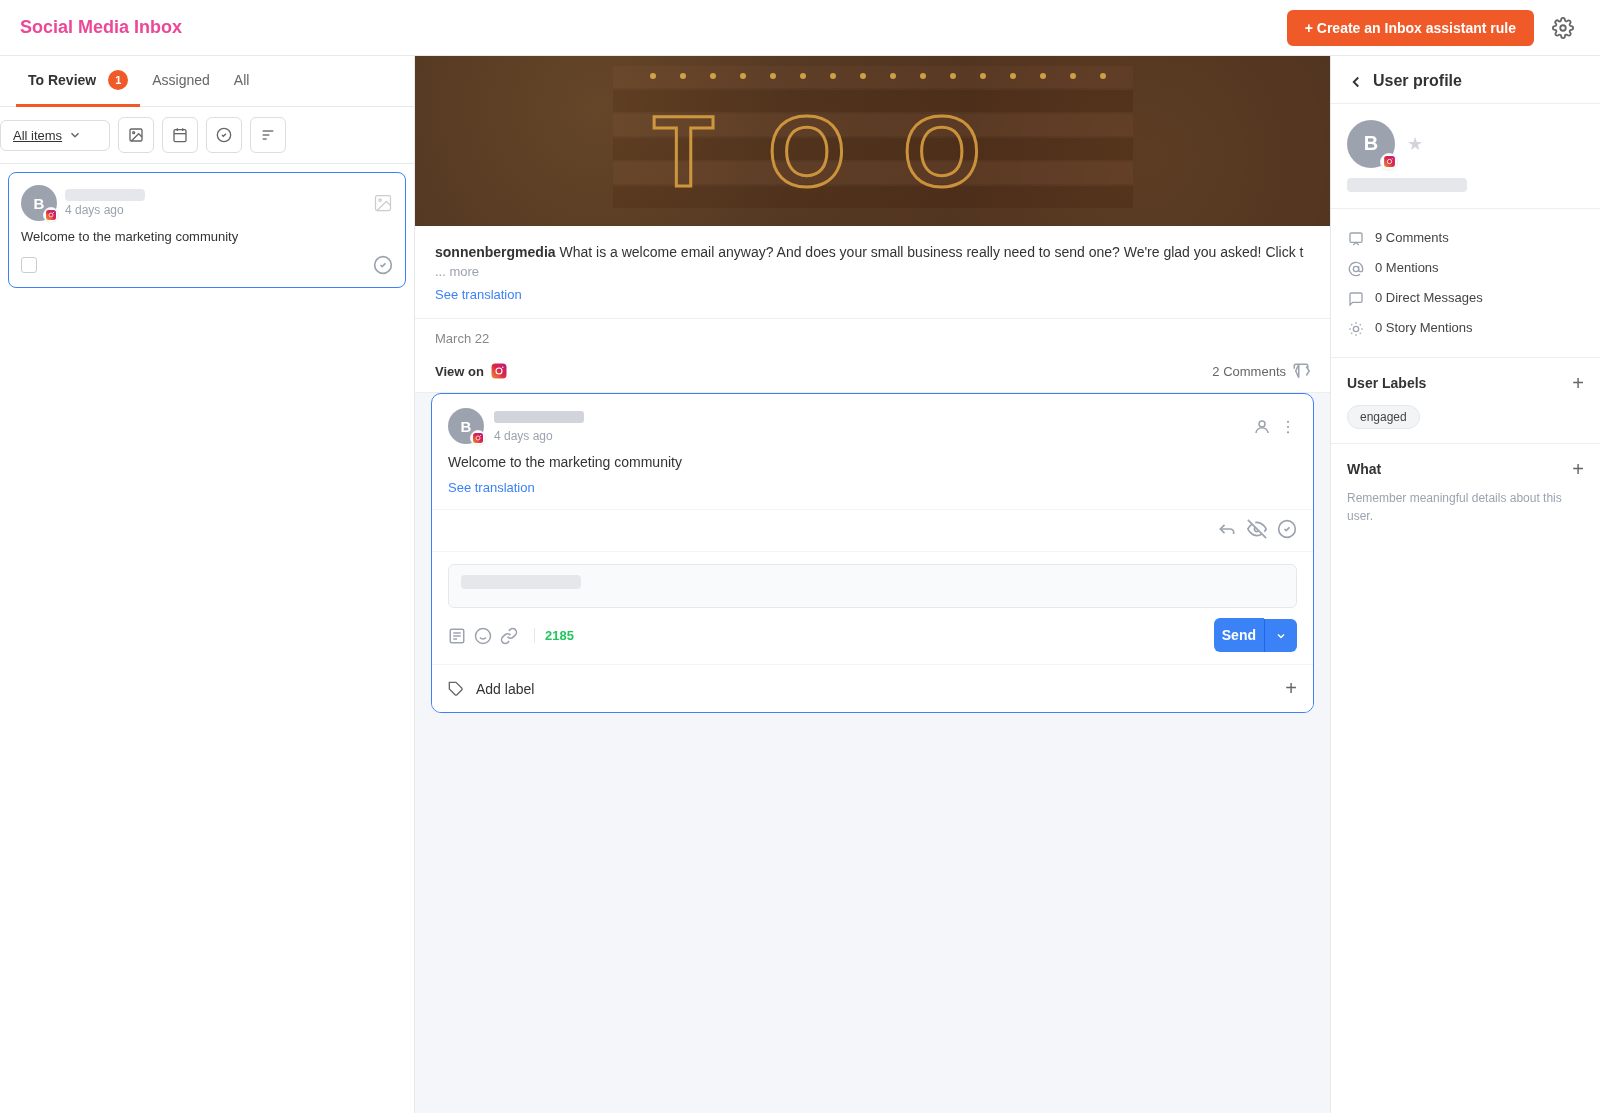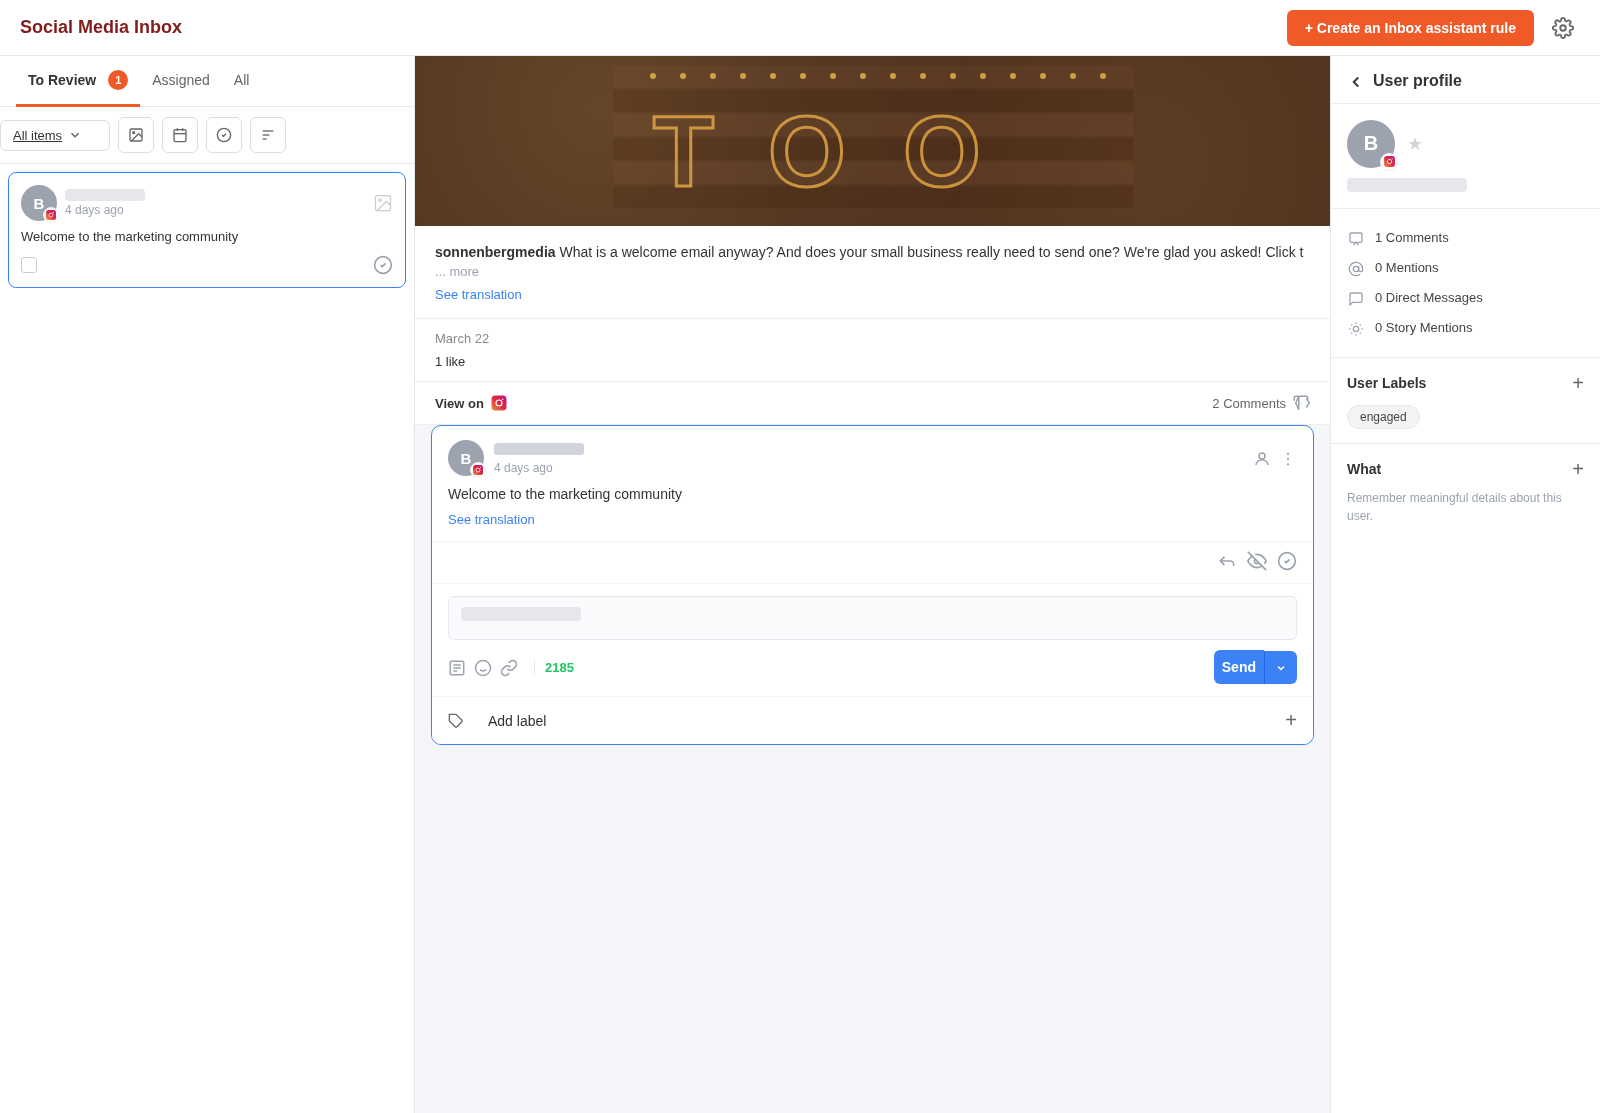--- a/index.html
+++ b/index.html
@@ -4,21 +4,21 @@
   <style>
     * { box-sizing: border-box; margin: 0; padding: 0; }
     body { font-family: -apple-system, BlinkMacSystemFont, 'Segoe UI', sans-serif; background: #f5f6fa; color: #333; font-size: 14px; }
 
     
     .header {
       display: flex; align-items: center; justify-content: space-between;
       background: #fff; padding: 0 20px; height: 56px;
       border-bottom: 1px solid #e8e8e8; position: fixed; top: 0; left: 0; right: 0; z-index: 100;
     }
-    .header-title { font-size: 18px; font-weight: 700; color: #7f1d1d; }
+    .header-title { font-size: 18px; font-weight: 700; color: #ec4899; }
     .header-actions { display: flex; align-items: center; gap: 12px; }
     .create-rule-btn {
       background: #f05a28; color: #fff; border: none; border-radius: 6px;
       padding: 10px 18px; font-size: 14px; font-weight: 600; cursor: pointer;
       display: flex; align-items: center; gap: 6px;
     }
     .settings-icon-btn { background: none; border: none; cursor: pointer; color: #666; padding: 6px; }
 
     
     .layout { display: flex; margin-top: 56px; height: calc(100vh - 56px); }
@@ -139,21 +139,21 @@
     .char-count { color: #22c55e; font-size: 13px; font-weight: 600; margin-left: 8px; border-left: 1px solid #e5e7eb; padding-left: 10px; }
     .send-btn-group { display: flex; align-items: center; margin-left: auto; }
     .send-btn { background: #3b82f6; color: #fff; border: none; border-radius: 6px 0 0 6px; padding: 9px 8px; font-size: 14px; font-weight: 600; cursor: pointer; }
     .send-dropdown-btn { background: #3b82f6; color: #fff; border: none; border-left: 1px solid #2563eb; border-radius: 0 6px 6px 0; padding: 9px 10px; cursor: pointer; }
 
     
     .add-label-row {
       display: flex; align-items: center; justify-content: space-between;
       padding: 12px 16px; border-top: 1px solid #f3f4f6; background: #fff;
     }
-    .add-label-left { display: flex; align-items: center; gap: 24px; font-size: 14px; color: #333; }
+    .add-label-left { display: flex; align-items: center; gap: 12px; font-size: 14px; color: #333; }
 
     
     .right-panel {
       width: 270px; min-width: 270px; background: #fff;
       border-left: 1px solid #e8e8e8; overflow-y: auto;
     }
     .right-panel-header {
       display: flex; align-items: center; gap: 8px;
       padding: 16px 16px 12px; border-bottom: 1px solid #eee;
     }
@@ -373,21 +373,20 @@
 
     <div class="post-body">
       <span class="post-author">sonnenbergmedia</span>
       <span class="post-text">What is a welcome email anyway? And does your small business really need to send one? We're glad you asked! Click t</span>
       <span class="post-text"> </span>
       <a class="see-translation" style="display:inline; color:#9ca3af; cursor:pointer;">... more</a>
       <a class="see-translation">See translation</a>
     </div>
 
     <div class="post-date">March 22</div>
-    <div class="post-likes">1 like</div>
 
     <div class="post-footer">
       <div class="view-on">
         <span>View on</span>
         <svg viewBox="0 0 24 24" width="18" height="18">
           <defs>
             <linearGradient id="ig-grad2" x1="0%" y1="100%" x2="100%" y2="0%">
               <stop offset="0%" style="stop-color:#f09433"></stop>
               <stop offset="50%" style="stop-color:#dc2743"></stop>
               <stop offset="100%" style="stop-color:#bc1888"></stop>
@@ -562,21 +561,21 @@
     </div>
 
     <div class="stats-section">
       <div class="stat-row">
         <span class="stat-icon">
           <svg width="16" height="16" viewBox="0 0 24 24" fill="none" stroke="#9ca3af" stroke-width="2">
               <rect x="3" y="3" width="18" height="14" rx="2"></rect>
               <path d="M8 21l4-4 4 4"></path>
             </svg>
         </span>
-        <span>1 Comments</span>
+        <span>9 Comments</span>
       </div>
       <div class="stat-row">
         <span class="stat-icon">
           <svg width="16" height="16" viewBox="0 0 24 24" fill="none" stroke="#9ca3af" stroke-width="2">
               <circle cx="12" cy="12" r="4"></circle>
               <path d="M16 8v5a3 3 0 0 0 6 0v-1a10 10 0 1 0-3.92 7.94"></path>
             </svg>
         </span>
         <span>0 Mentions</span>
       </div>

